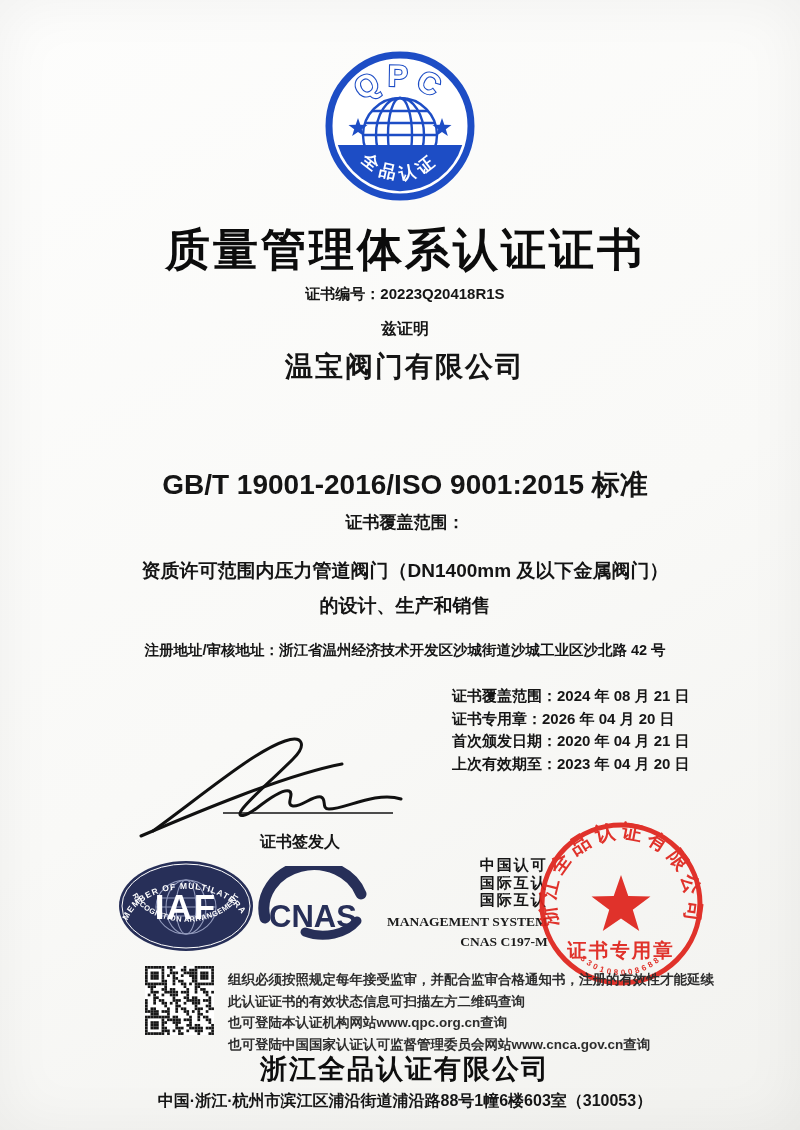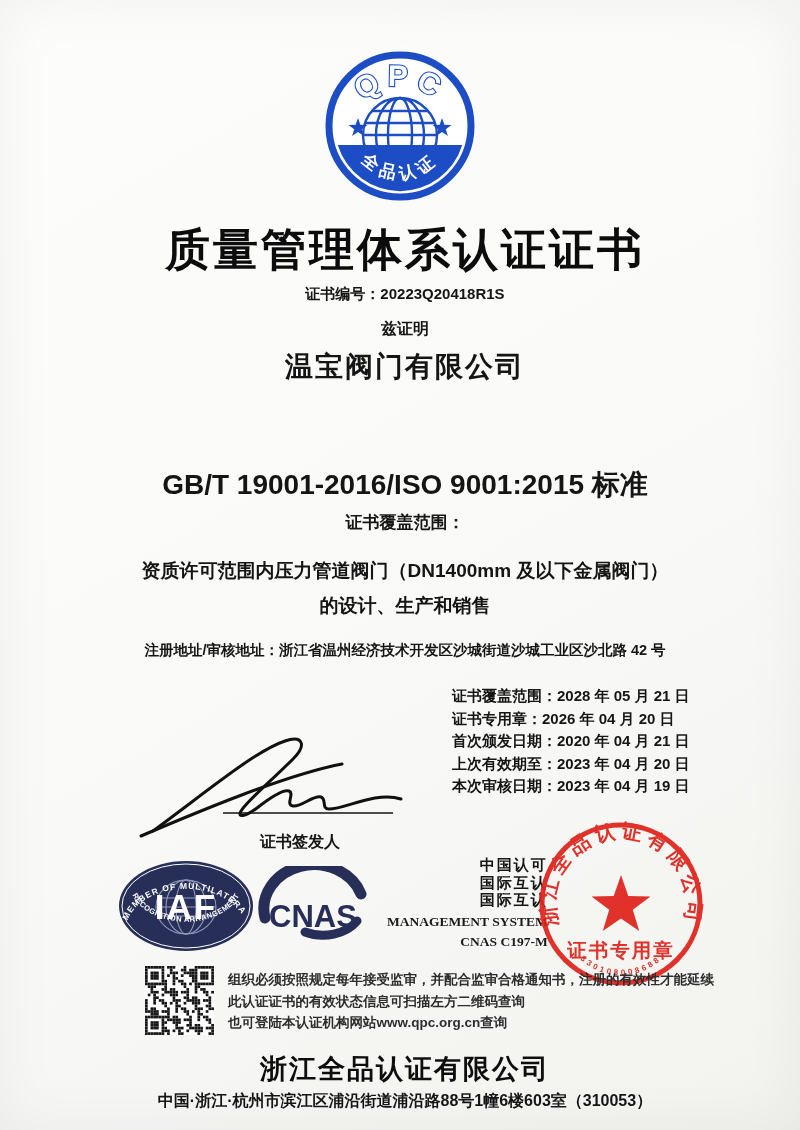--- a/index.html
+++ b/index.html
@@ -80,25 +80,24 @@
   <div class="c scopelabel">证书覆盖范围：</div>
 
   <div class="c scope">
     <div>资质许可范围内压力管道阀门（DN1400mm 及以下金属阀门）</div>
     <div>的设计、生产和销售</div>
   </div>
 
   <div class="c address">注册地址/审核地址：浙江省温州经济技术开发区沙城街道沙城工业区沙北路 42 号</div>
 
   <div class="abs dates">
-    <div class="row"><span>证书覆盖范围：</span><span>2028 年 05 月 21 日</span></div>
+    <div class="row"><span>证书覆盖范围：</span><span>2024 年 08 月 21 日</span></div>
     <div class="row"><span>证书专用章：</span><span>2026 年 04 月 20 日</span></div>
     <div class="row"><span>首次颁发日期：</span><span>2020 年 04 月 21 日</span></div>
     <div class="row"><span>上次有效期至：</span><span>2023 年 04 月 20 日</span></div>
-    <div class="row"><span>本次审核日期：</span><span>2023 年 04 月 19 日</span></div>
   </div>
 
   <svg class="abs" style="left:135px;top:733px" width="310" height="105" viewBox="0 0 310 105">
     <line x1="88" y1="80" x2="258" y2="80" stroke="#4c4c4c" stroke-width="2"></line>
     <g fill="none" stroke="#111" stroke-width="3" stroke-linecap="round">
       <path d="M18,98 C70,60 120,18 150,8 C168,2 172,12 158,26 C135,49 112,68 106,78 C102,85 110,84 122,75 C136,64 148,56 154,58 C160,60 150,72 158,73 C167,74 178,62 186,64 C192,66 186,76 194,76 C205,76 222,68 240,65 C252,63 260,64 266,66"></path>
       <path d="M6,103 C60,80 150,42 207,31"></path>
     </g>
   </svg>
   <div class="abs signerlabel">证书签发人</div>
@@ -462,18 +461,19 @@
       <rect x="35.88" y="66.24" width="2.70" height="2.70" fill="#151515"></rect>
       <rect x="52.44" y="66.24" width="2.70" height="2.70" fill="#151515"></rect>
       <rect x="63.48" y="66.24" width="2.70" height="2.70" fill="#151515"></rect>
       <rect x="66.24" y="66.24" width="2.70" height="2.70" fill="#151515"></rect>
     </svg>
 
   <div class="abs notes">
     <div>组织必须按照规定每年接受监审，并配合监审合格通知书，注册的有效性才能延续</div>
     <div>此认证证书的有效状态信息可扫描左方二维码查询</div>
     <div>也可登陆本认证机构网站www.qpc.org.cn查询</div>
+    <div>也可登陆中国国家认证认可监督管理委员会网站www.cnca.gov.cn查询</div>
   </div>
 
   <div class="c issuer">浙江全品认证有限公司</div>
   <div class="c issueraddr">中国·浙江·杭州市滨江区浦沿街道浦沿路88号1幢6楼603室（310053）</div>
 
 </div>
 
 </body></html>

